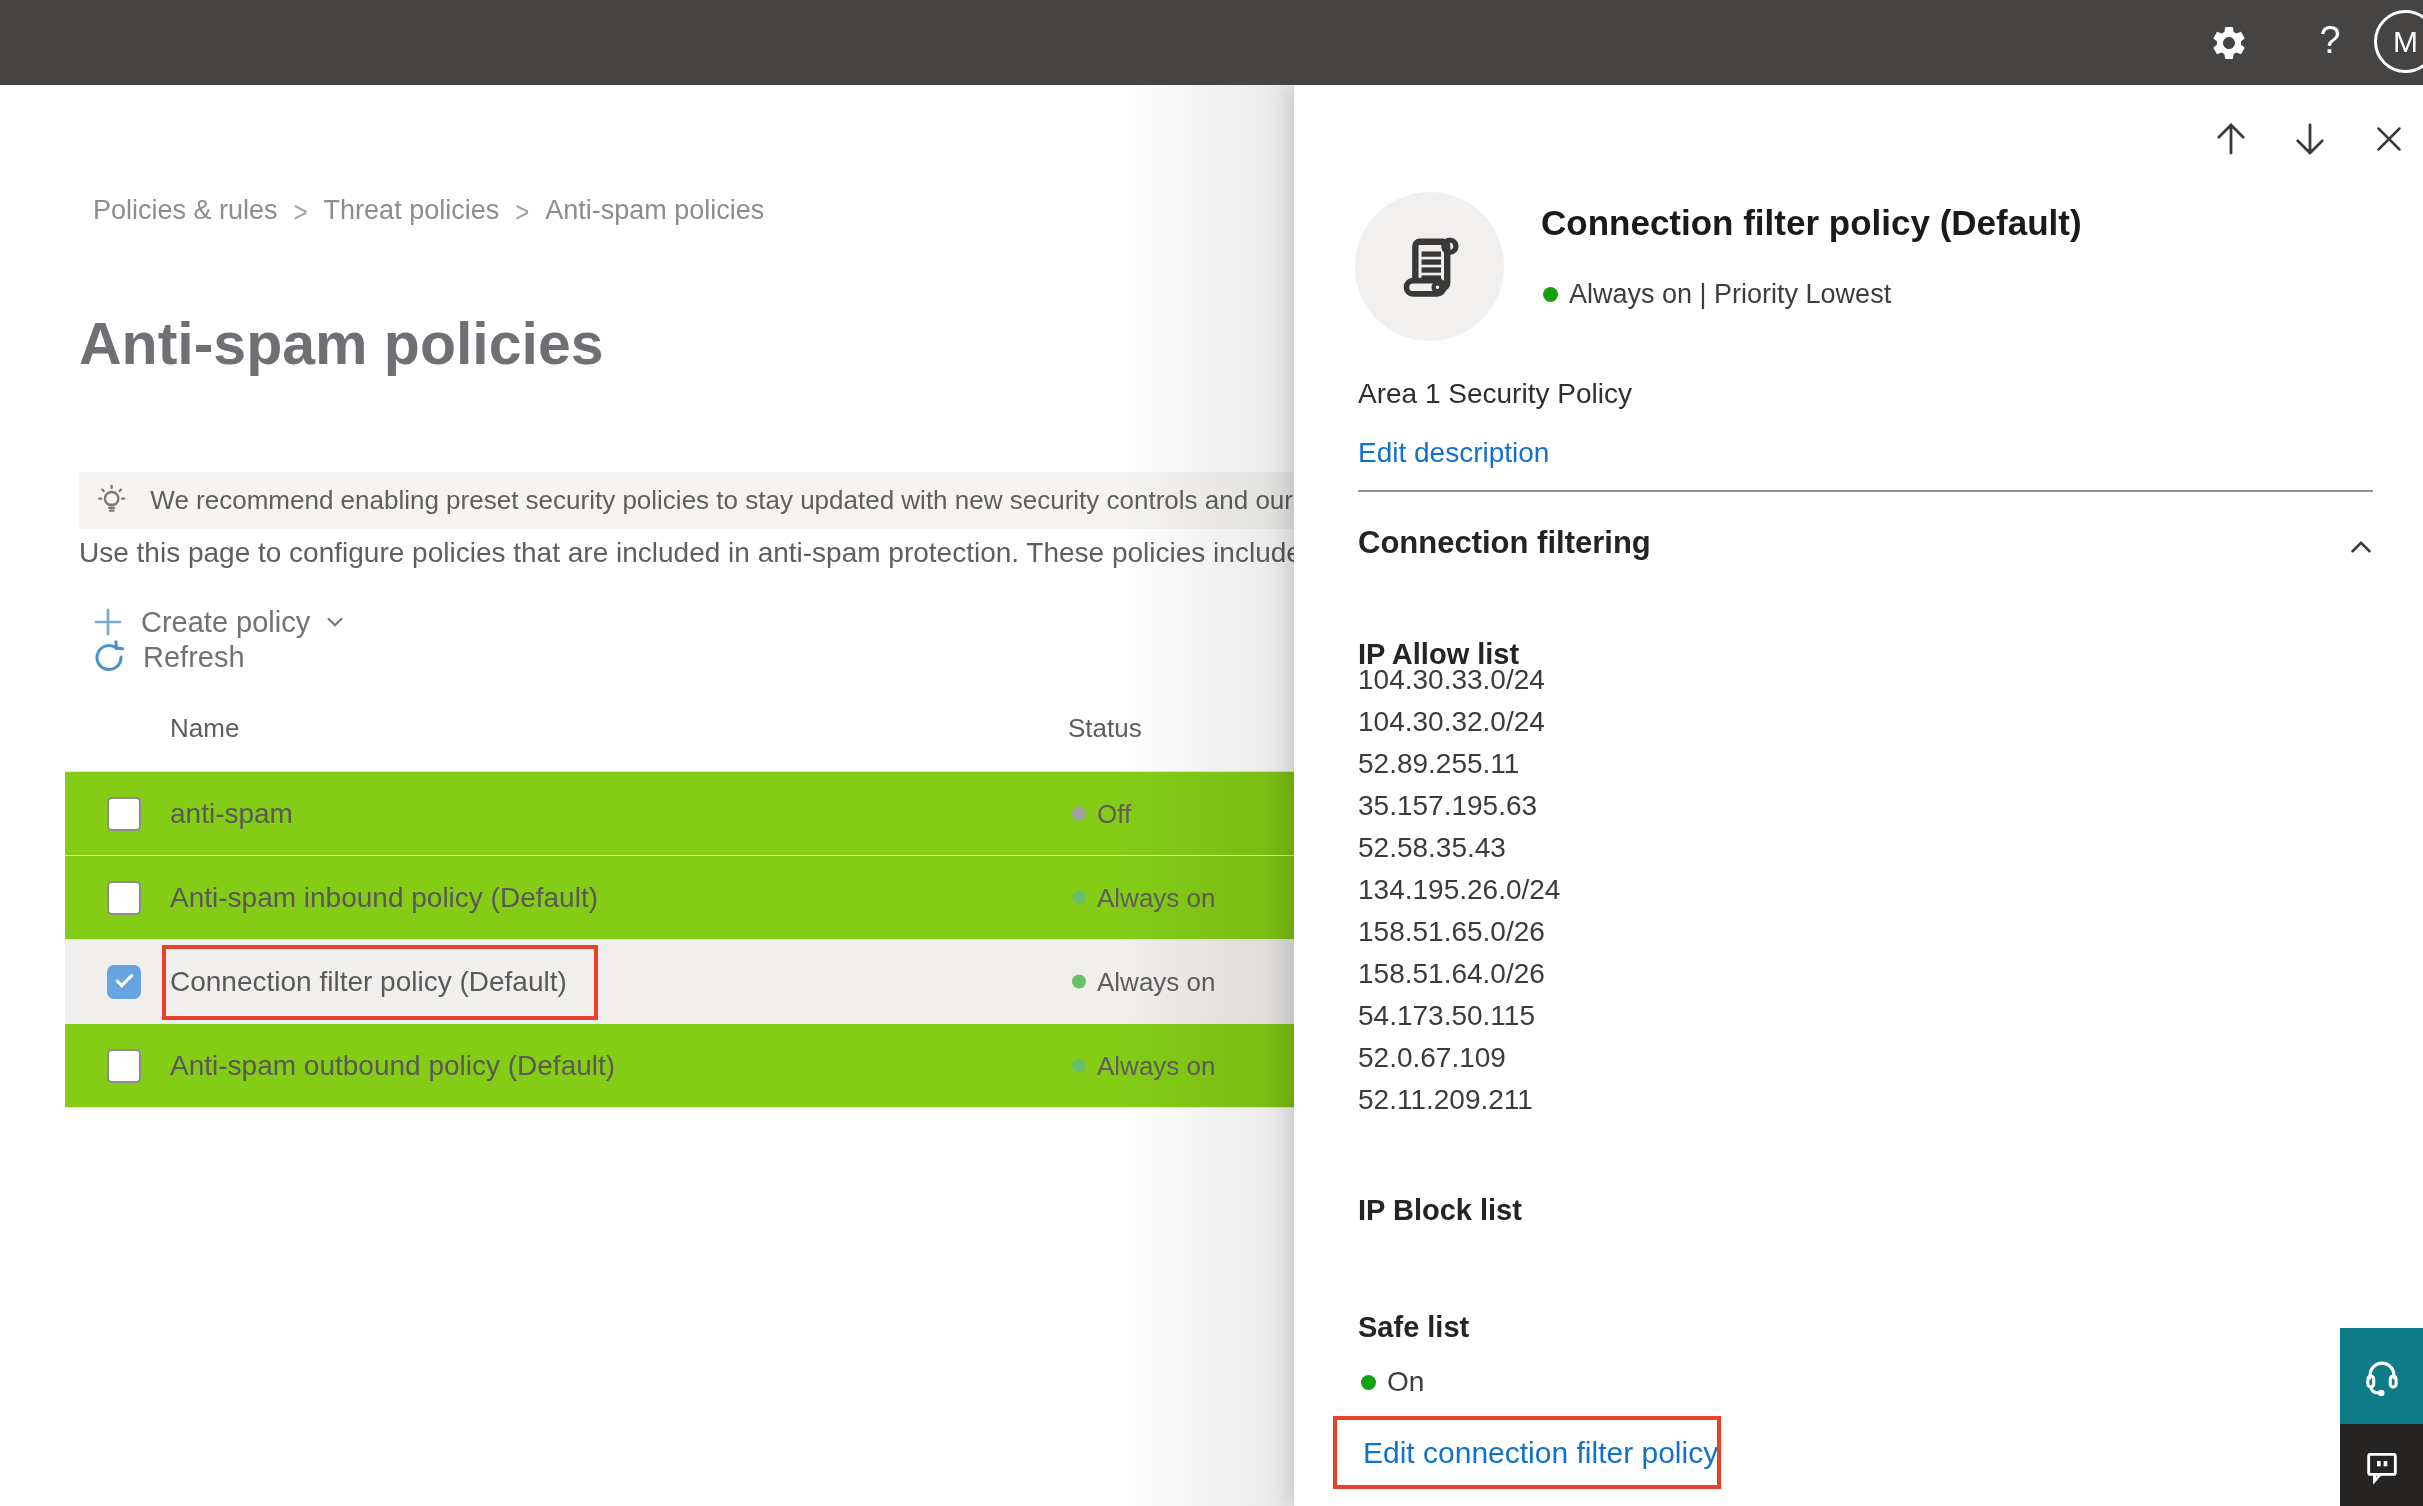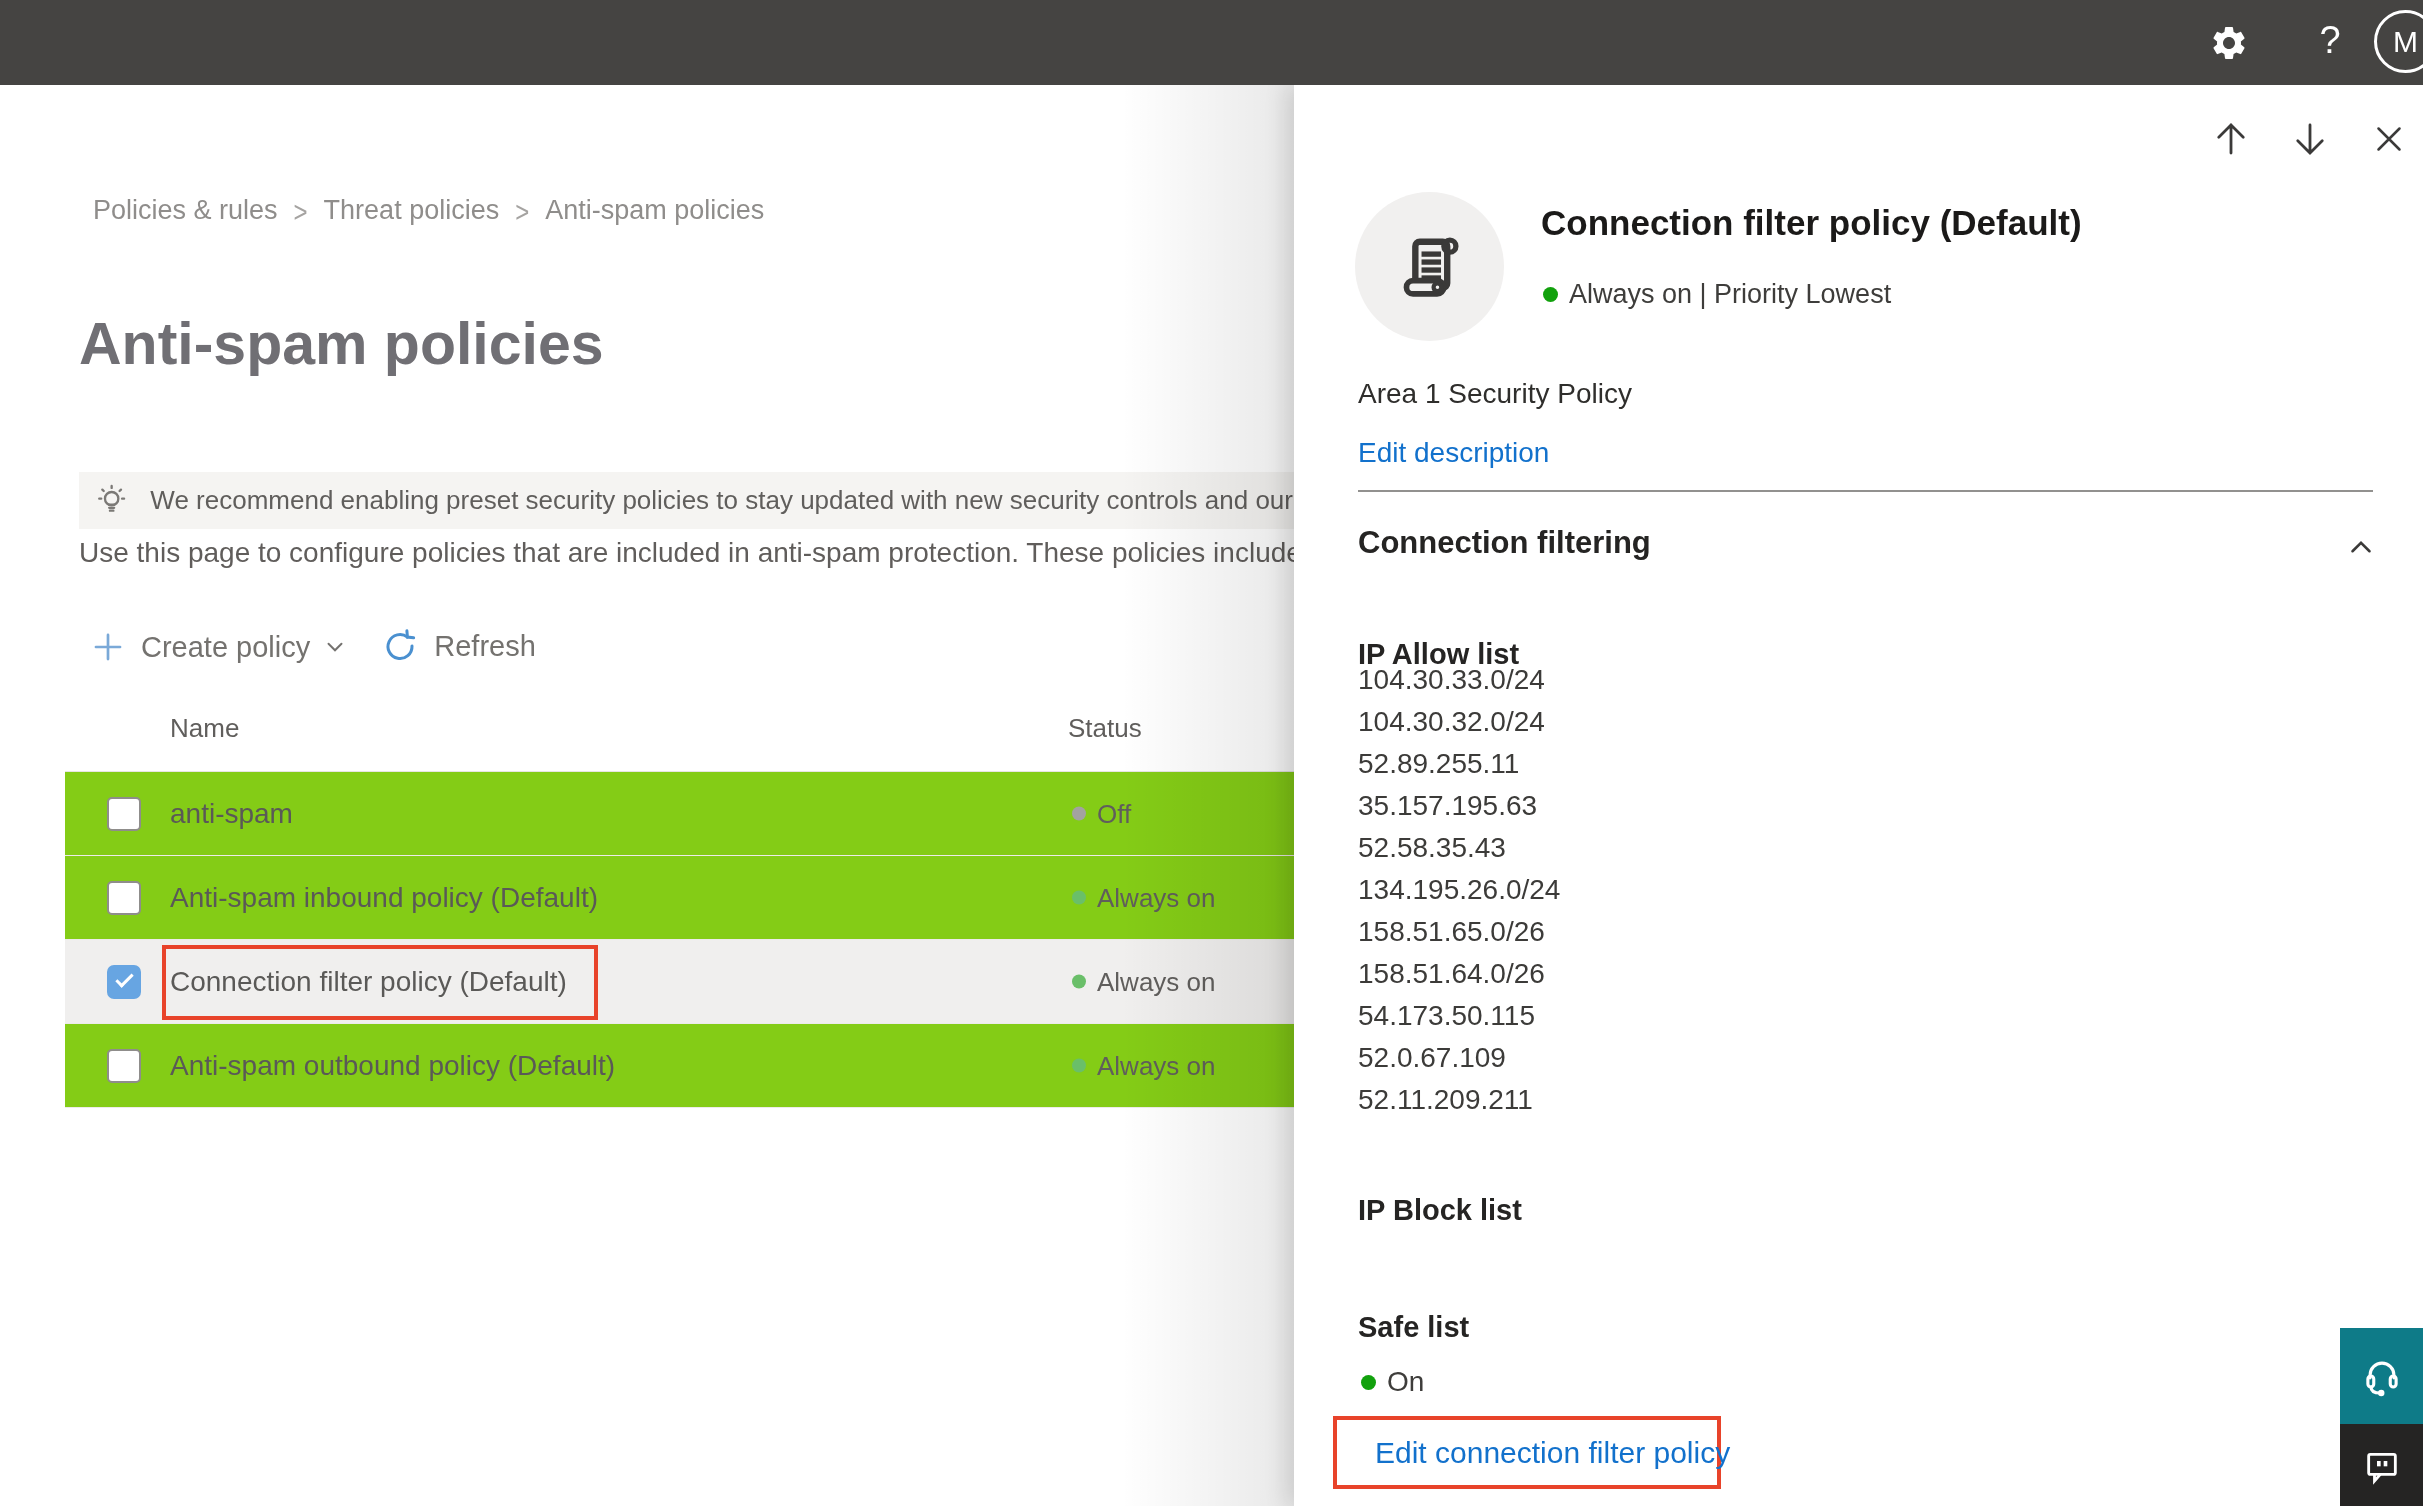--- a/index.html
+++ b/index.html
@@ -18,22 +18,22 @@
   .main{position:absolute;left:0;top:85px;width:1294px;height:1422px;background:#fff;overflow:hidden;}
   .breadcrumb{position:absolute;left:93px;top:109px;height:32px;display:flex;align-items:flex-end;
               font-size:27px;color:#8f8d8b;white-space:nowrap;}
   .breadcrumb .crumb{cursor:pointer;}
   .breadcrumb .sep{margin:0 16px;color:#a5a3a1;font-size:24px;transform:scaleY(1.25);}
   .page-title{position:absolute;left:79px;top:226px;font-size:59px;line-height:67px;font-weight:700;color:#706f74;}
   .banner{position:absolute;left:79px;top:387px;width:1307px;height:57px;background:#f5f4f2;
           display:flex;align-items:center;padding-left:14px;}
   .banner-text{margin-left:20px;font-size:26px;color:#605e5c;white-space:nowrap;overflow:hidden;}
   .page-desc{position:absolute;left:79px;top:452px;width:1386px;font-size:28px;color:#605d5b;white-space:nowrap;}
-  .toolbar{position:absolute;left:91px;top:520px;height:59px;display:flex;align-items:flex-end;
-           font-size:29px;color:#74726f;}
+  .toolbar{position:absolute;left:91px;top:520px;height:59px;display:flex;align-items:flex-start;
+           font-size:29px;color:#74726f;flex-direction:column;}
   .tool-btn{display:flex;align-items:center;cursor:pointer;}
   .tool-btn .lbl{margin:0 12px 0 16px;}
   .toolbar .gap{width:34px;}
 
   
   .thead{position:absolute;font-size:26px;color:#605e5c;}
   .th-name{left:170px;top:628px;}
   .th-status{left:1068px;top:628px;}
   .rows{position:absolute;left:65px;top:686px;width:1229px;border-top:1px solid #e7e5e3;}
   .trow{position:relative;height:84px;border-bottom:1px solid #edebe9;background:#84cc16;cursor:pointer;}
@@ -69,21 +69,21 @@
   .p-section{position:absolute;left:64px;top:440px;font-size:31px;font-weight:700;color:#252423;}
   .p-collapse{position:absolute;left:1047px;top:442px;width:40px;height:40px;display:flex;align-items:center;
               justify-content:center;cursor:pointer;}
   .p-h2{position:absolute;left:64px;font-size:29px;font-weight:700;color:#252423;}
   .h-allow{top:532px;margin-top:21px;} .h-block{top:1109px;} .h-safe{top:1226px;}
   .ip-list{position:absolute;left:64px;top:574px;}
   .ip-item{height:42px;font-size:28px;color:#3c3b39;line-height:42px;}
   .p-safestatus{position:absolute;left:67px;top:1281px;display:flex;align-items:center;font-size:28px;color:#3e3d3b;}
   .p-safestatus .dot{width:15px;height:15px;}
   .p-editbox{position:absolute;left:39px;top:1331px;width:388px;height:73px;border:4px solid #e8432a;
-             display:flex;align-items:center;padding-left:38px;}
+             display:flex;align-items:center;padding-left:26px;}
   .p-editbox .link{font-size:30px;white-space:nowrap;}
 
   
   .corner-btn{position:absolute;left:2340px;width:83px;display:flex;align-items:center;justify-content:center;
               cursor:pointer;z-index:70;}
   .btn-support{top:1328px;height:96px;background:#0e7b88;}
   .btn-feedback{top:1424px;height:83px;background:#252423;}
 </style>
 </head>
 <body>

